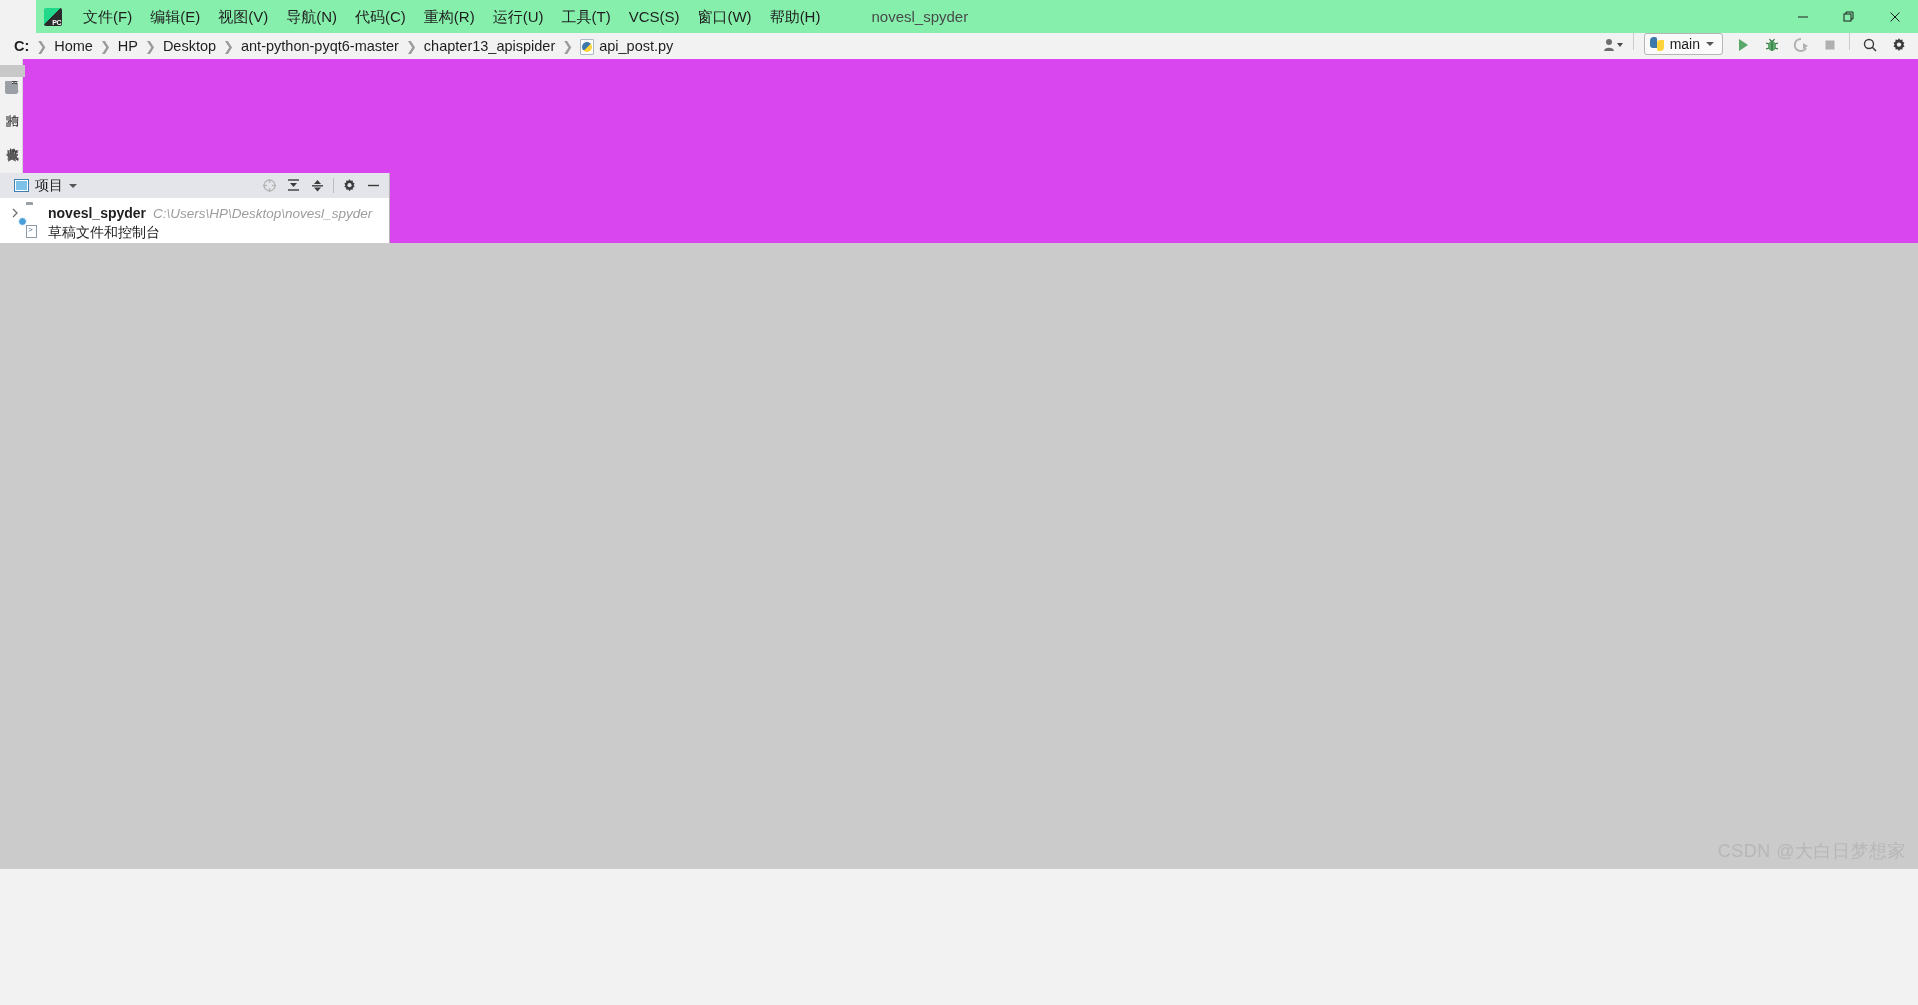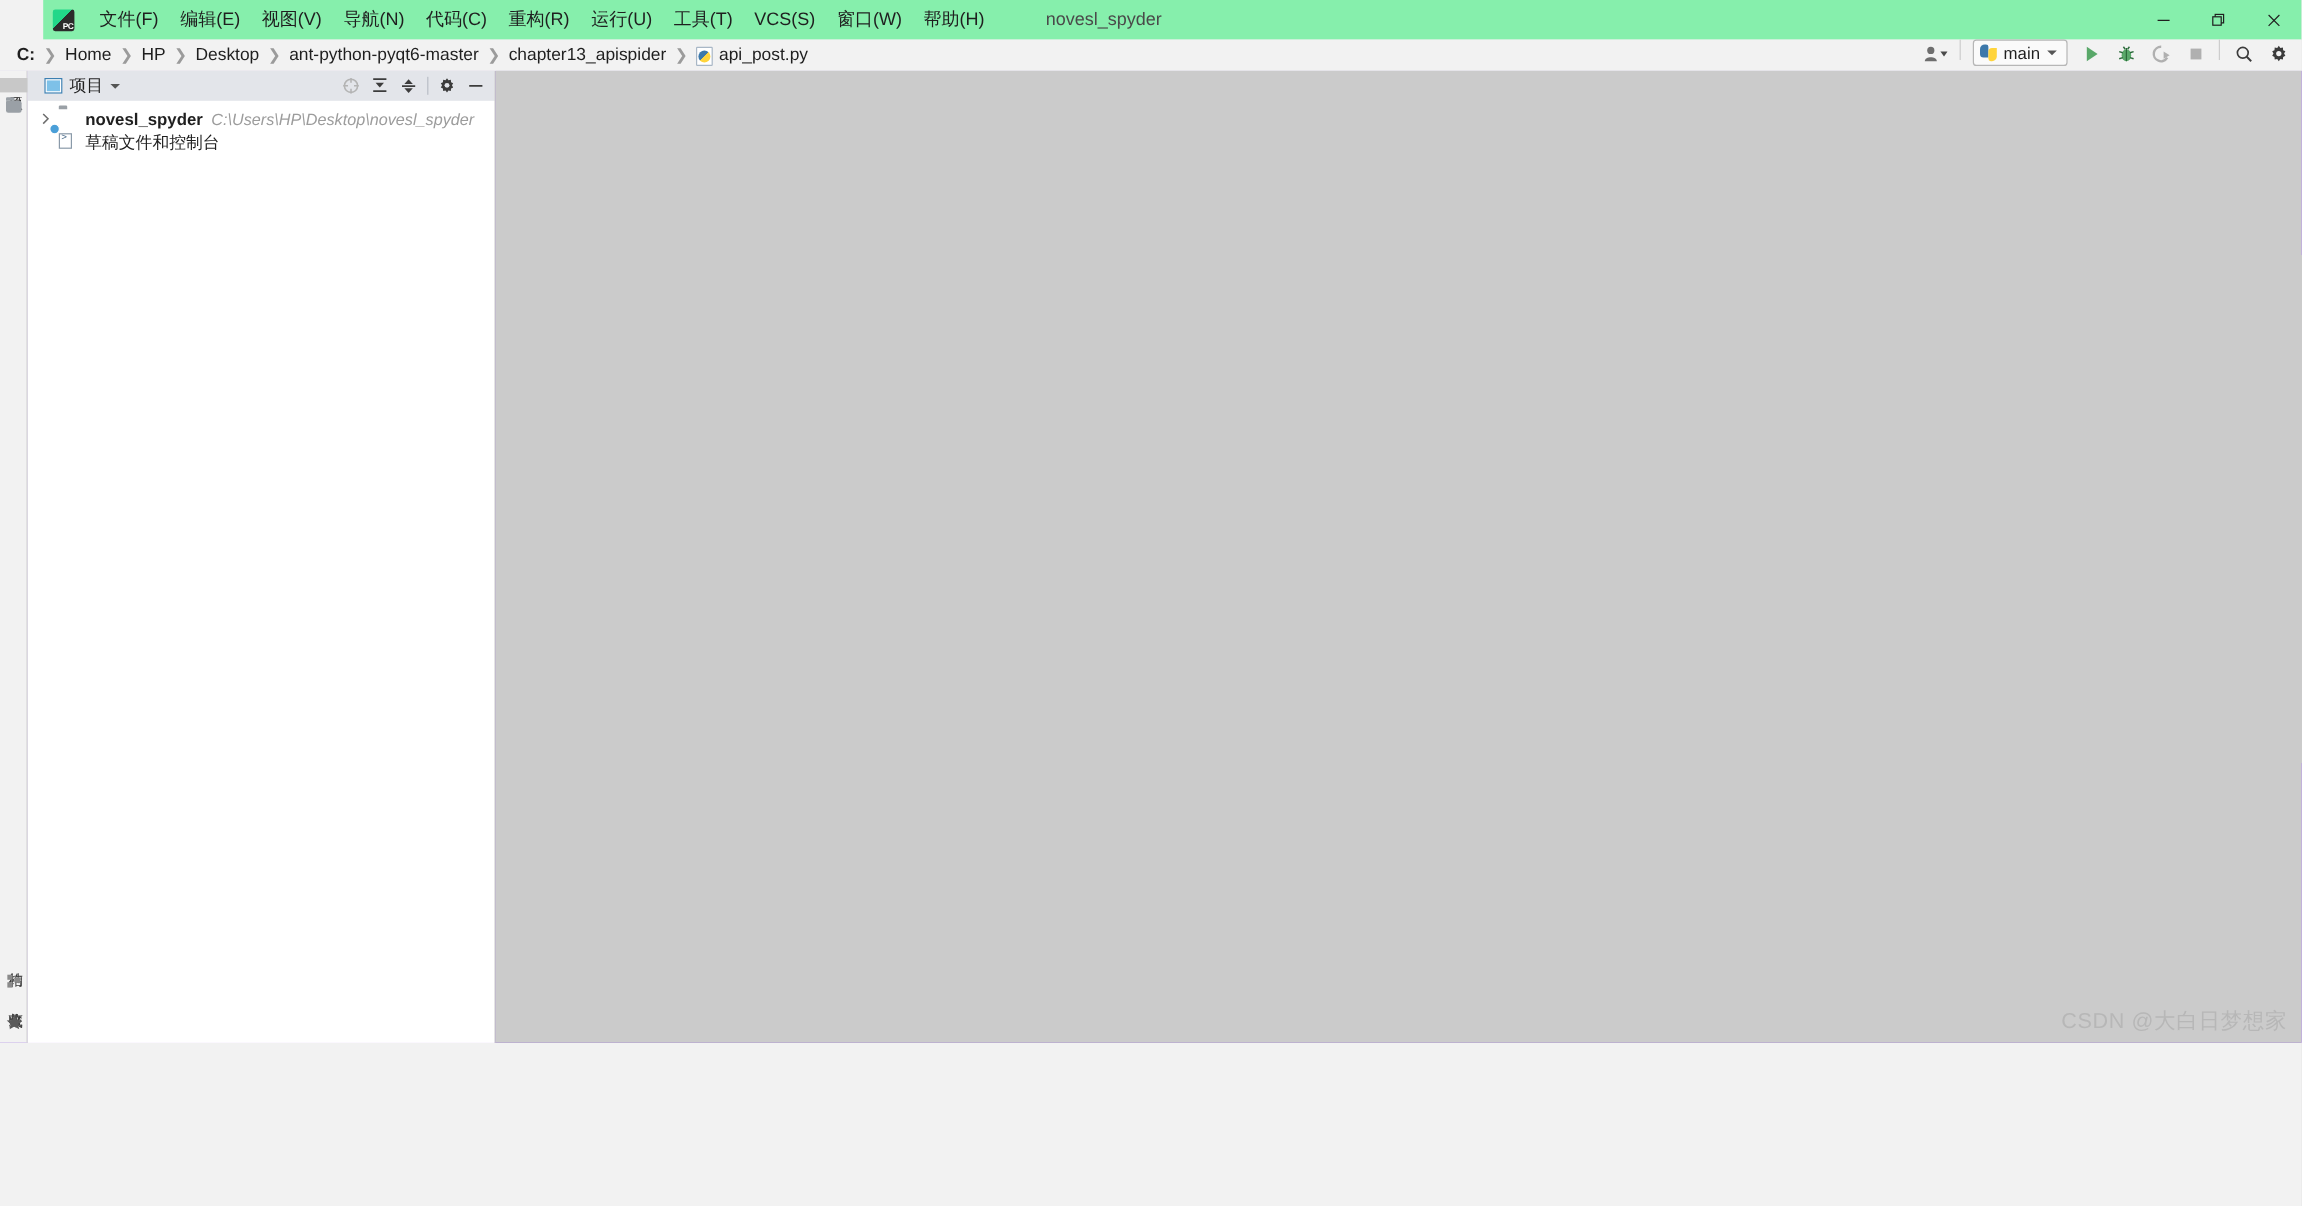--- a/index.html
+++ b/index.html
@@ -147,21 +147,22 @@
     border-left: 4px solid transparent;
     border-right: 4px solid transparent;
     border-top: 4px solid #555;
   }
   .vdiv { width:1px; height:17px; background:#cdcdcd; margin:0 4px; }
 
   
   .body-wrap {
     display: flex;
     height: 810px;
-    background: #6d28d9;
+    background: #d946ef;
+    flex-direction: column;
   }
 
   
   .tool-strip {
     width: 23px;
     background: #f2f2f2;
     border-right: 1px solid #d6d6d6;
     display: flex;
     flex-direction: column;
     position: relative;

